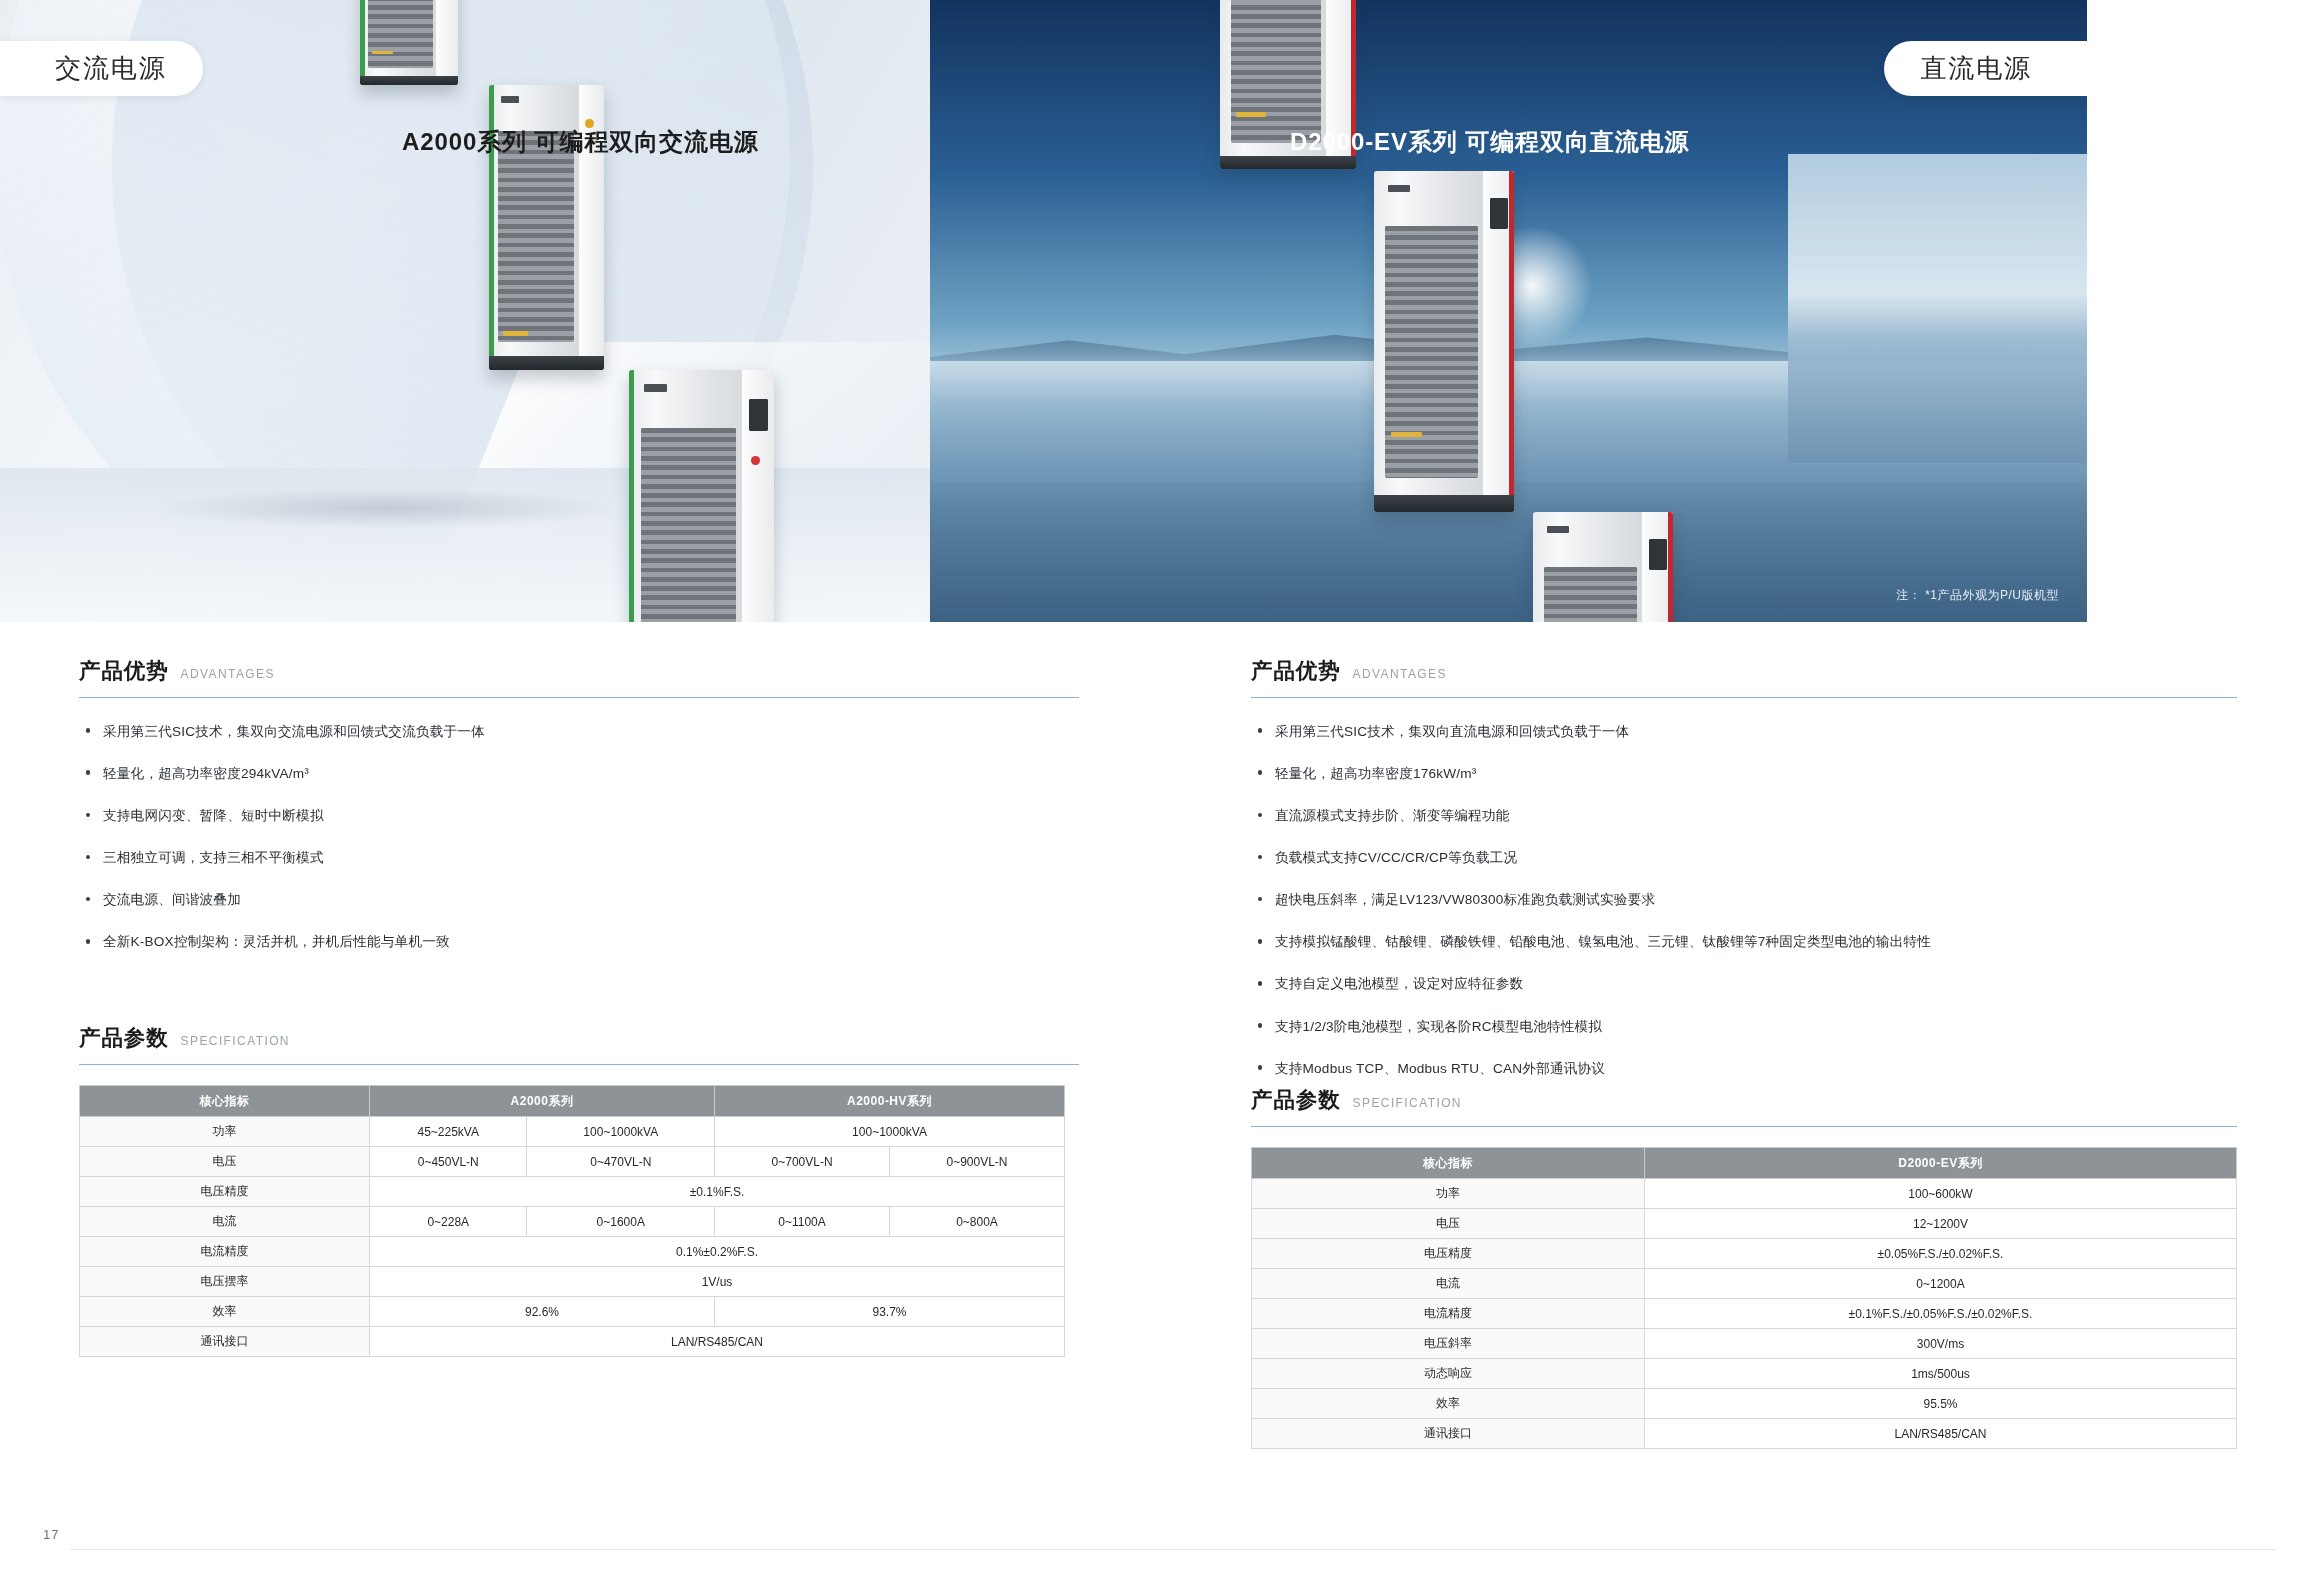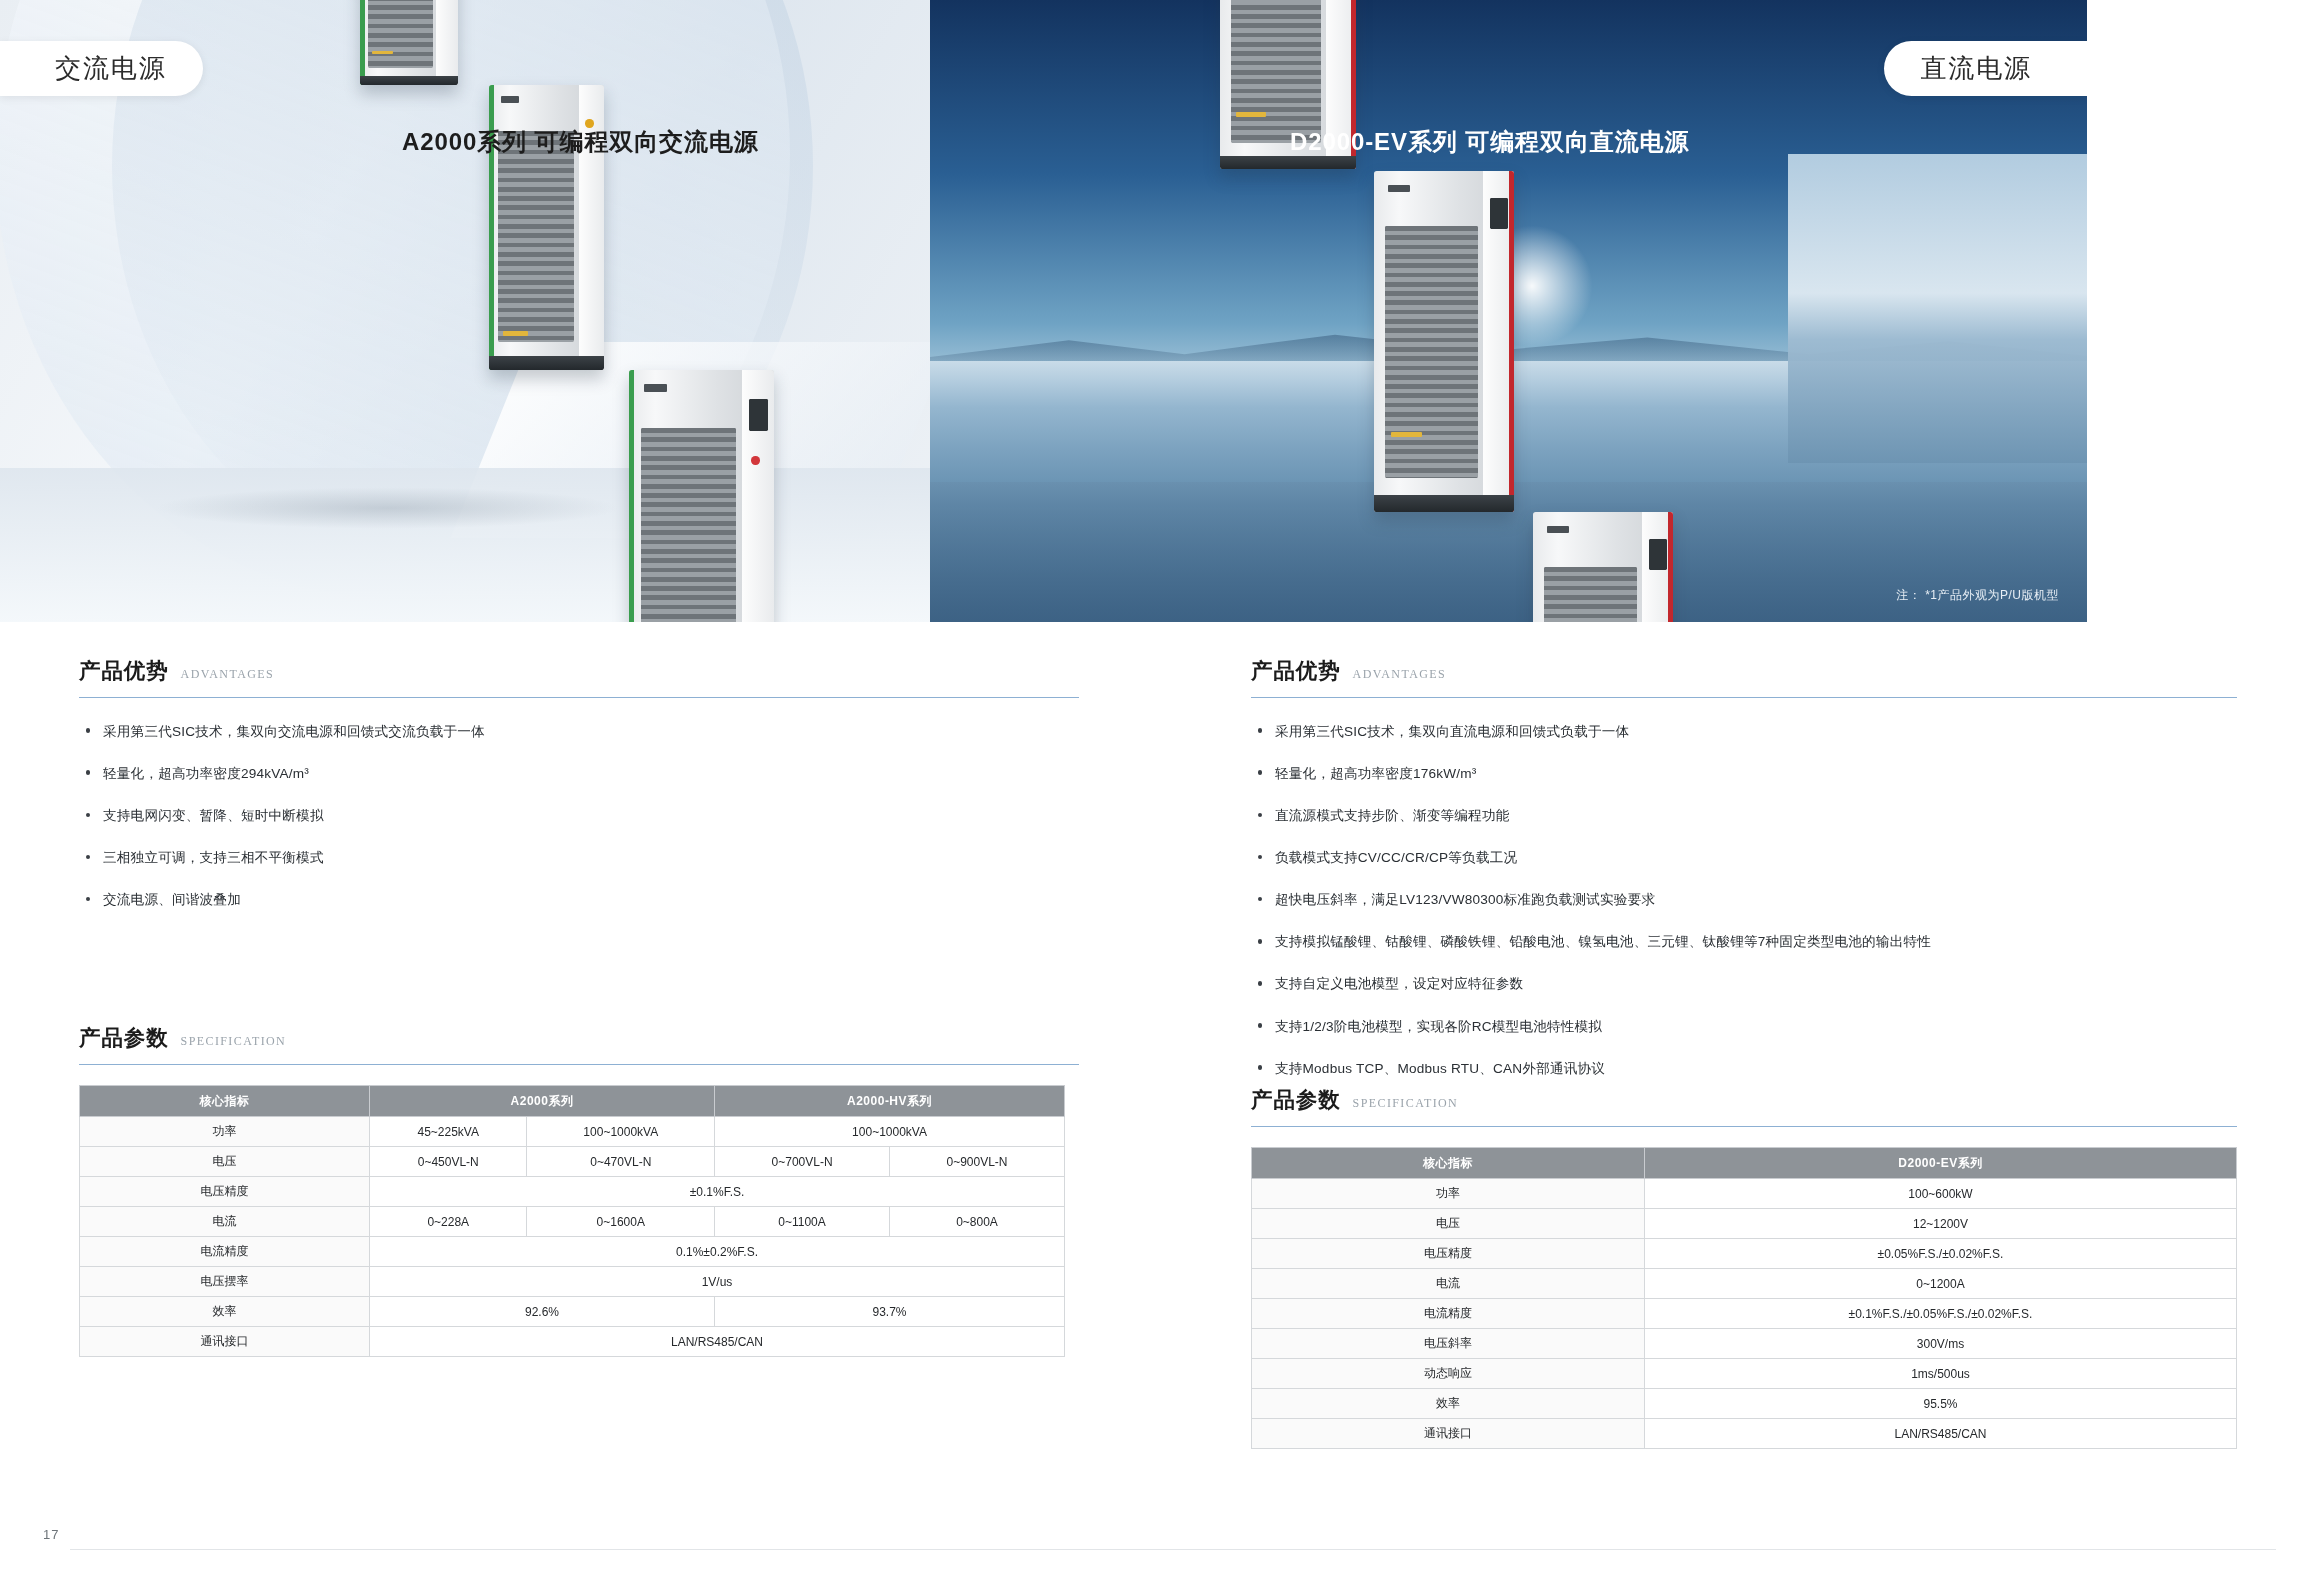--- a/index.html
+++ b/index.html
@@ -129,21 +129,21 @@
     position: absolute; left: 12%; width: 22%; height: 1.6%;
     background: #e2b63c; border-radius: 0.9px;
   }
 
   
   .content { position: absolute; top: 622px; left: 0; width: 2319px; height: 952px; }
   .col { position: absolute; top: 0; }
   .col-left  { left: 0;    width: 1162px; }
   .col-right { left: 1162px; width: 1157px; }
 
-  .sec-head { display: flex; align-items: baseline; gap: 12px; font-family: Liberation Serif, serif; }
+  .sec-head { display: flex; align-items: baseline; gap: 12px; }
   .sec-head .cn { font-size: 21.5px; font-weight: 700; color: #1b1b1b; letter-spacing: 0.9px; }
   .sec-head .en { font-size: 12px; color: #9aa3ab; letter-spacing: 1.4px; }
   .sec-rule { height: 0.9px; background: #2f6fae; opacity: .55; margin-top: 12px; }
 
   ul.adv { list-style: none; margin-top: 24px; }
   ul.adv li {
     position: relative; padding-left: 24px; margin-bottom: 22.4px;
     font-size: 13.6px; color: #2a2f34; line-height: 1.45; letter-spacing: 0.2px;
   }
   ul.adv li::before {
@@ -272,20 +272,21 @@
           <span class="cn">产品优势</span>
           <span class="en">ADVANTAGES</span>
         </div>
         <div class="sec-rule"></div>
         <ul class="adv">
           <li>采用第三代SIC技术，集双向交流电源和回馈式交流负载于一体</li>
           <li>轻量化，超高功率密度294kVA/m³</li>
           <li>支持电网闪变、暂降、短时中断模拟</li>
           <li>三相独立可调，支持三相不平衡模式</li>
           <li>交流电源、间谐波叠加</li>
+          <li>全新K-BOX控制架构：灵活并机，并机后性能与单机一致</li>
         </ul>
       </div>
 
       <div style="position:absolute; left:79px; top:401px; width:1000px;">
         <div class="sec-head">
           <span class="cn">产品参数</span>
           <span class="en">SPECIFICATION</span>
         </div>
         <div class="sec-rule"></div>
 

